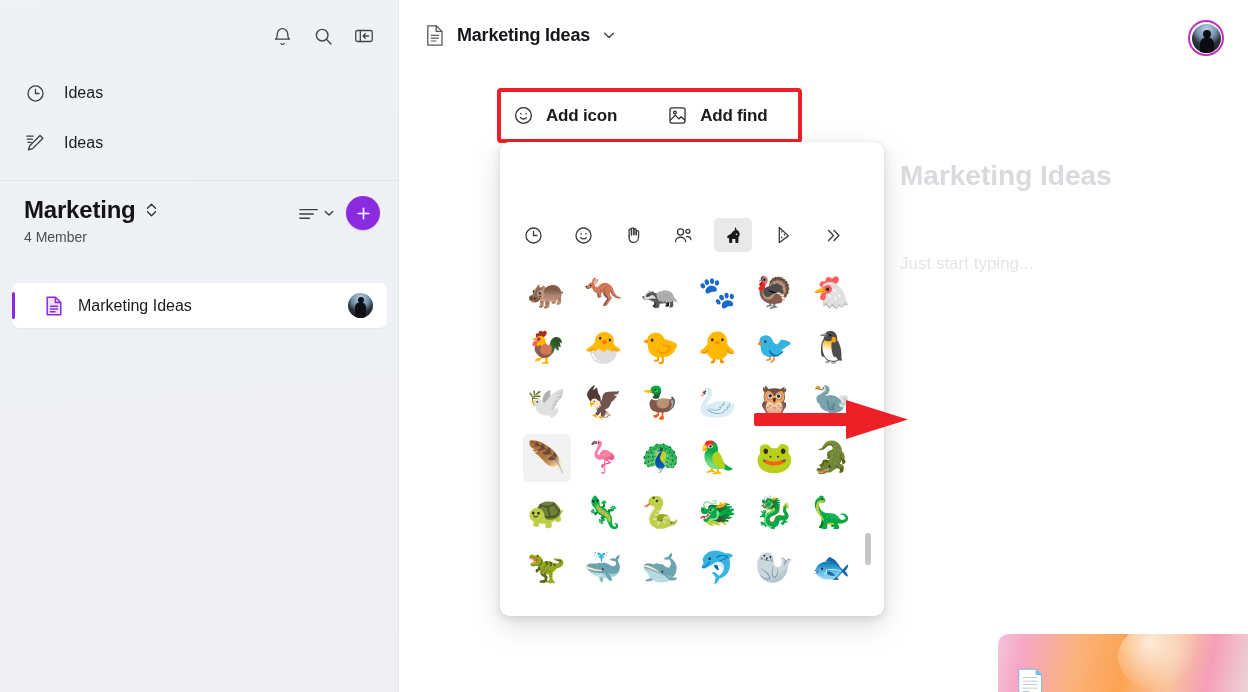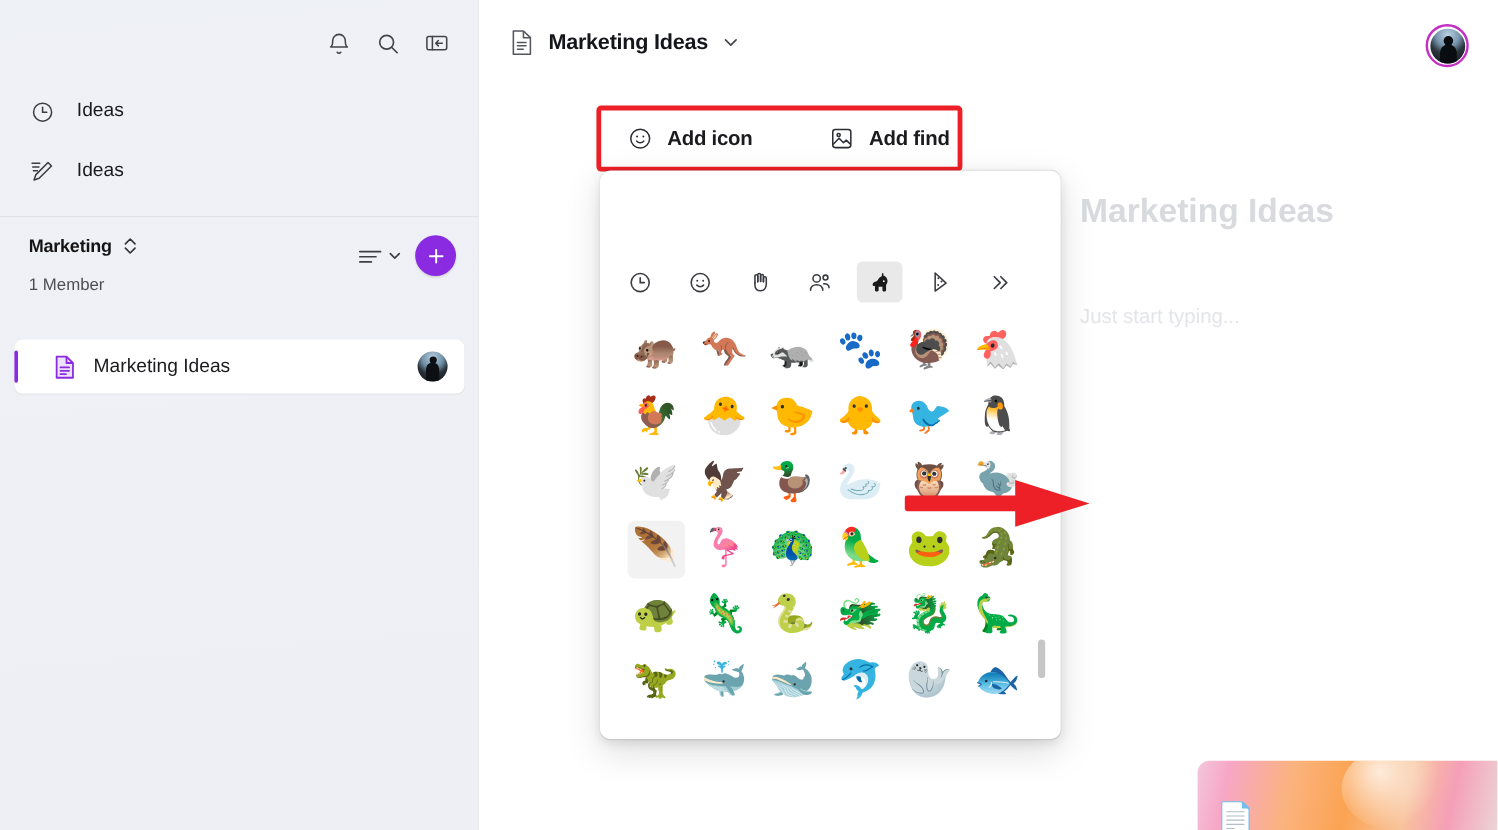--- a/index.html
+++ b/index.html
@@ -90,21 +90,21 @@
     position: absolute; left: 0; top: 180px;
     width: 399px; height: 1px;
     background: #e1e4ea;
   }
 
   #workspace-header {
     position: absolute; left: 24px; top: 196px;
     display: flex; align-items: center; gap: 9px;
   }
   #workspace-name {
-    font-size: 15px; font-weight: bold; color: #141416;
+    font-size: 24px; font-weight: bold; color: #141416;
     letter-spacing: -0.2px;
   }
   #workspace-member-count {
     position: absolute; left: 24px; top: 229px;
     font-size: 14px; color: #4c4e54;
   }
   #workspace-actions {
     position: absolute; right: 18px; top: 196px;
     display: flex; align-items: center; gap: 11px;
   }
@@ -205,21 +205,21 @@
     position: absolute; left: 497px; top: 88px;
     width: 305px; height: 55px;
     border: 4px solid #ee2027;
     border-radius: 4px;
     background: #ffffff;
     z-index: 6;
   }
   #add-bar {
     position: absolute; left: 0; top: 0; right: 0; bottom: 0;
     display: flex; align-items: center;
-    padding-left: 22px; gap: 64px;
+    padding-left: 12px; gap: 50px;
   }
   .add-btn {
     display: flex; align-items: center; gap: 12px;
     font-size: 17px; color: #1b1b1f;
     font-weight: bold; letter-spacing: -.2px;
   }
   .add-btn-icon { width: 21px; height: 21px; color: #2b2d33; display:flex; }
 
   
   #red-arrow { position: absolute; left: 350px; top: 396px; z-index: 30; }
@@ -376,21 +376,21 @@
 
     <div id="workspace-header">
       <span id="workspace-name">Marketing</span>
       <span style="display:flex;color:#2f3136">
         <svg width="13" height="18" viewBox="0 0 12 18" fill="none" stroke="currentColor" stroke-width="1.35" stroke-linecap="round" stroke-linejoin="round">
           <path d="M2 7.2 6 3.2l4 4"></path>
             <path d="M2 10.8 6 14.8l4-4"></path>
         </svg>
       </span>
     </div>
-    <div id="workspace-member-count">1 Member</div>
+    <div id="workspace-member-count">4 Member</div>
 
     <div id="workspace-actions">
       <div id="sort-button">
         <svg width="23" height="20" viewBox="0 0 24 20" fill="none" stroke="currentColor" stroke-width="1.5" stroke-linecap="round">
           <line x1="3" y1="6.5" x2="21" y2="6.5"></line>
           <line x1="3" y1="11" x2="17" y2="11"></line>
           <line x1="3" y1="15.5" x2="13" y2="15.5"></line>
         </svg>
         <svg width="12" height="12" viewBox="0 0 12 12" fill="none" stroke="currentColor" stroke-width="1.4" stroke-linecap="round" stroke-linejoin="round">
           <path d="M2.3 4.4 6 8.1l3.7-3.7"></path>

